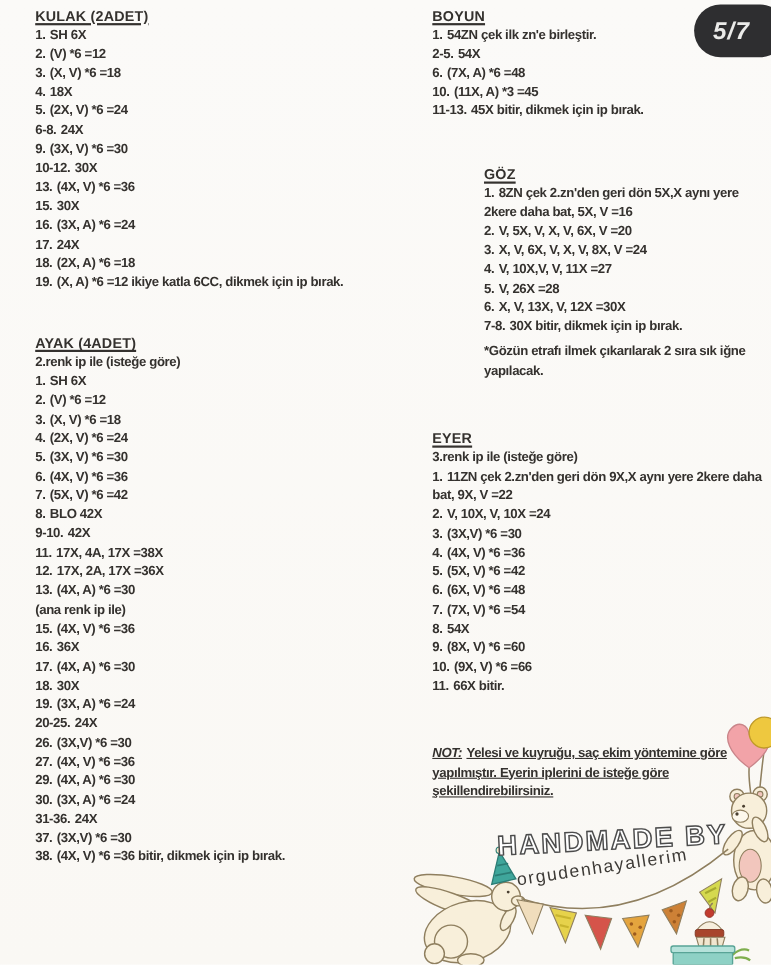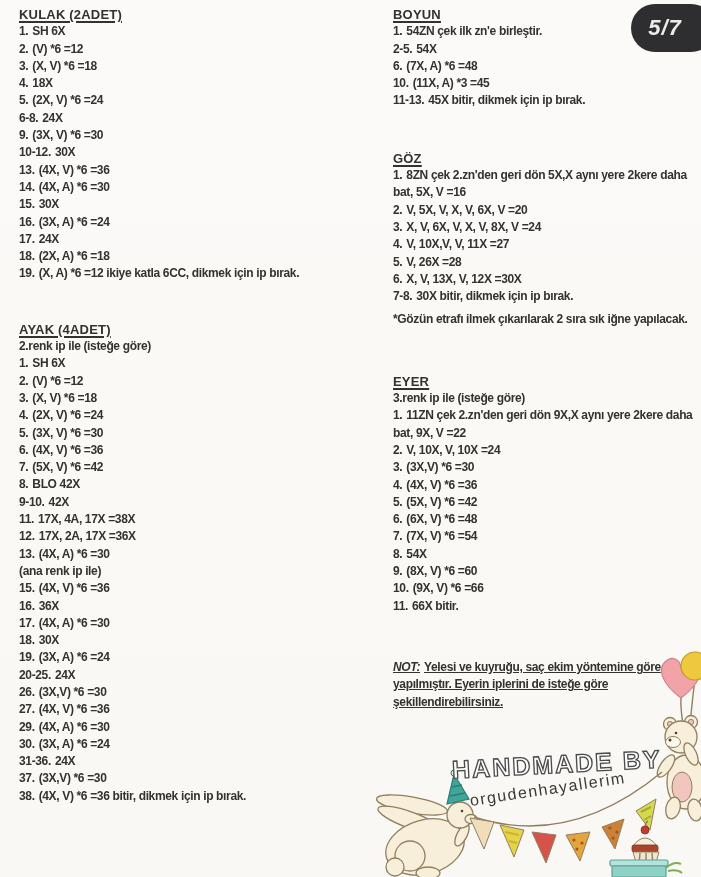--- a/index.html
+++ b/index.html
@@ -10,31 +10,31 @@
     --flag-rust:#cd8136; --flag-green:#d5d94f; --cupcake-band:#a8452c;
     --cherry:#c23b2e; --gift-teal:#8ed1c5; --leaf-green:#7fae4e;
   }
   html,body{margin:0;padding:0;}
   body{
     width:701px;height:877px;position:relative;overflow:hidden;
     background:linear-gradient(180deg,#fbfaf8 0%,#faf8f4 100%);
     font-family:"Liberation Sans",sans-serif;color:var(--ink);
   }
   .col{position:absolute;top:6px;}
-  .col-left{left:19px;width:358px;}
+  .col-left{left:32px;width:358px;}
   .col-right{left:393px;width:300px;}
   .sec-title{
     font-size:13px;font-weight:700;line-height:17.3px;margin:0;
     text-decoration:underline;text-decoration-thickness:1.5px;text-underline-offset:2px;
     letter-spacing:0.2px;color:var(--ink);
   }
   .line{font-size:12px;font-weight:700;line-height:17.3px;letter-spacing:-0.35px;color:var(--ink);}
   .num{margin-right:4px;}
   .sec-ayak{margin-top:38px;}
-  .sec-goz{margin-top:40px;}
+  .sec-goz{margin-top:40px;margin-left:47px;}
   .sec-eyer{margin-top:44px;}
   .goz-note{margin:6px 0 0 0;font-size:12px;font-weight:700;line-height:17.3px;letter-spacing:-0.35px;}
   .not-block{margin:44px 0 0 0;font-size:12px;font-weight:700;line-height:17.3px;letter-spacing:-0.35px;width:298px;text-decoration:underline;}
   .not-label{font-style:italic;margin-right:4px;}
   .badge{
     position:absolute;top:4px;right:-14px;width:84px;height:48px;border-radius:25px;
     background:var(--badge-bg);display:flex;align-items:center;justify-content:center;
     padding-right:16px;box-sizing:border-box;
   }
   .badge span{font-size:22px;font-weight:700;font-style:italic;color:var(--badge-text);letter-spacing:1px;}
@@ -100,21 +100,20 @@
           <div class="line"><b class="num">5.</b><span class="txt">(2X, V) *6 =24</span></div>
 
           <div class="line"><b class="num">6-8.</b><span class="txt">24X</span></div>
 
           <div class="line"><b class="num">9.</b><span class="txt">(3X, V) *6 =30</span></div>
 
           <div class="line"><b class="num">10-12.</b><span class="txt">30X</span></div>
 
           <div class="line"><b class="num">13.</b><span class="txt">(4X, V) *6 =36</span></div>
 
-          <div class="line"><b class="num">14.</b><span class="txt">(4X, A) *6 =30</span></div>
 
           <div class="line"><b class="num">15.</b><span class="txt">30X</span></div>
 
           <div class="line"><b class="num">16.</b><span class="txt">(3X, A) *6 =24</span></div>
 
           <div class="line"><b class="num">17.</b><span class="txt">24X</span></div>
 
           <div class="line"><b class="num">18.</b><span class="txt">(2X, A) *6 =18</span></div>
 
           <div class="line"><b class="num">19.</b><span class="txt">(X, A) *6 =12 ikiye katla 6CC, dikmek için ip bırak.</span></div>

